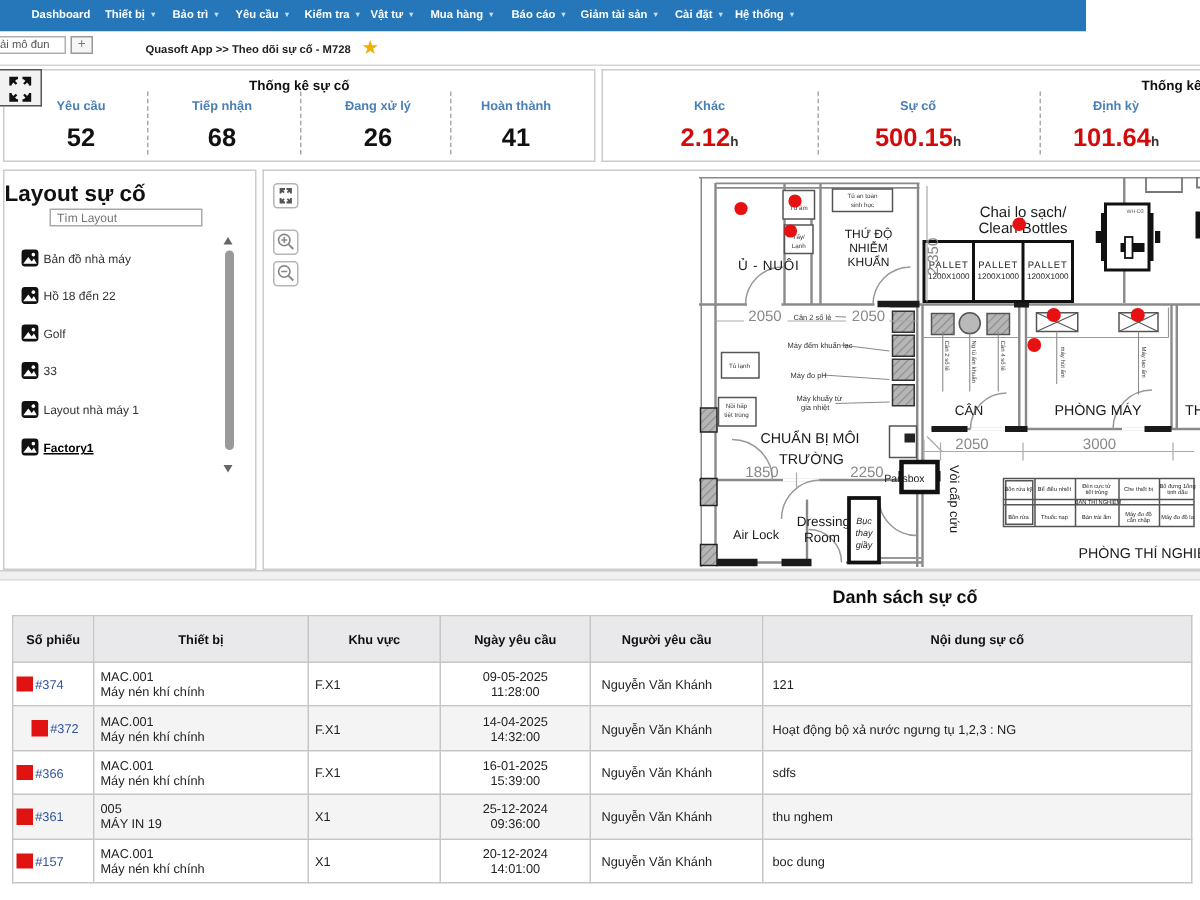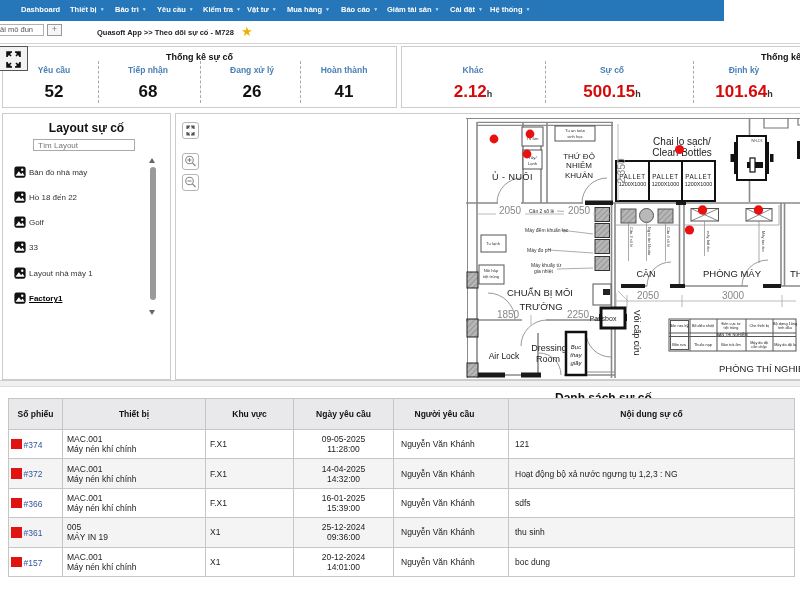--- a/index.html
+++ b/index.html
@@ -22,36 +22,36 @@
 #statR{left:401px;top:46px;width:400px;height:60px;border-right:none;}
 .ptitle{position:absolute;top:5px;font-size:9px;font-weight:bold;color:#111;white-space:nowrap;}
 .slabel{position:absolute;top:18px;font-size:8.5px;font-weight:bold;color:#4a80b5;transform:translateX(-50%);white-space:nowrap;}
 .snum{position:absolute;top:34.5px;font-size:17px;font-weight:bold;color:#111;transform:translateX(-50%);white-space:nowrap;}
 .snum.red{color:#d40a0a;}
 .snum .hh{font-size:9px;color:#333;font-weight:bold;}
 .vsep{position:absolute;top:14px;height:42px;width:0;border-left:1px dashed #aaa;}
 .expbtn{position:absolute;left:0;top:46px;width:27px;height:23px;background:#f2f2f2;border:1px solid #555;border-left:none;}
 
 #lpanel{left:2px;top:113px;width:167px;height:265px;}
-#lpanel .t{position:absolute;left:0;width:100%;top:7px;text-align:center;font-size:12px;font-weight:bold;color:#111;}
+#lpanel .t{position:absolute;left:0;width:100%;top:7px;text-align:left;font-size:15px;font-weight:bold;color:#111;}
 #lpanel .srch{position:absolute;left:30px;top:25px;width:96px;height:8px;border:1px solid #aaa;font-size:8px;color:#999;padding:1px 0 1px 4px;}
 .litem{position:absolute;left:11px;height:13px;font-size:8px;color:#333;white-space:nowrap;}
 .licon{display:inline-block;width:12px;height:12px;vertical-align:-3px;margin-right:3px;}
 
 .sbar{position:absolute;left:146px;top:44px;width:7px;height:157px;}
 .sthumb{position:absolute;left:0.5px;top:9px;width:6px;height:133px;background:#9a9a9a;border-radius:3px;}
 .sarr{position:absolute;left:0;width:0;height:0;border-left:3.5px solid transparent;border-right:3.5px solid transparent;}
 
 #mpanel{left:175px;top:113px;width:625px;height:265px;border-right:none;}
 .mapbtn{position:absolute;border:1px solid #b5b5b5;border-radius:3px;background:#fff;width:15px;height:15px;}
 
 .split{position:absolute;left:0;top:380px;width:800px;height:5px;background:#f0f0f0;border-top:1px solid #ccc;border-bottom:1px solid #ddd;}
 .ttitle{position:absolute;left:555px;top:391px;font-size:12px;font-weight:bold;color:#111;}
 
-table.grid{position:absolute;left:8px;top:398px;border-collapse:collapse;table-layout:fixed;}
+table.grid{position:absolute;left:8px;top:410px;border-collapse:collapse;table-layout:fixed;}
 table.grid th,table.grid td{border:1px solid #c6c6c6;font-size:8.5px;color:#222;overflow:hidden;}
 table.grid th{background:#e9e9ec;font-weight:bold;height:28px;text-align:center;color:#111;}
 table.grid td{height:26.4px;padding:1px 4px;vertical-align:middle;}
 tr.alt td{background:#f4f4f4;}
 .lnk{color:#33569b;}
 .redsq{display:inline-block;width:10.5px;height:10.5px;background:#e11212;margin-right:2px;vertical-align:-2px;}
 .ctr{text-align:center;}
 </style>
 </head>
 <body>
@@ -474,42 +474,42 @@
   </tr>
   <tr>
     <td style="padding-left:2px"><span class="redsq"></span><span class="lnk">#374</span></td>
     <td>MAC.001<br>Máy nén khí chính</td>
     <td>F.X1</td>
     <td class="ctr">09-05-2025<br>11:28:00</td>
     <td style="padding-left:7px">Nguyễn Văn Khánh</td>
     <td style="padding-left:6px">121</td>
   </tr>
   <tr class="alt">
-    <td style="padding-left:2px"><span class="redsq"></span><span class="lnk">#372</span></td>
+    <td style="padding-left:12px"><span class="redsq"></span><span class="lnk">#372</span></td>
     <td>MAC.001<br>Máy nén khí chính</td>
     <td>F.X1</td>
     <td class="ctr">14-04-2025<br>14:32:00</td>
     <td style="padding-left:7px">Nguyễn Văn Khánh</td>
     <td style="padding-left:6px">Hoạt động bộ xả nước ngưng tụ 1,2,3 : NG</td>
   </tr>
   <tr>
     <td style="padding-left:2px"><span class="redsq"></span><span class="lnk">#366</span></td>
     <td>MAC.001<br>Máy nén khí chính</td>
     <td>F.X1</td>
     <td class="ctr">16-01-2025<br>15:39:00</td>
     <td style="padding-left:7px">Nguyễn Văn Khánh</td>
     <td style="padding-left:6px">sdfs</td>
   </tr>
   <tr class="alt">
     <td style="padding-left:2px"><span class="redsq"></span><span class="lnk">#361</span></td>
     <td>005<br>MÁY IN 19</td>
     <td>X1</td>
     <td class="ctr">25-12-2024<br>09:36:00</td>
     <td style="padding-left:7px">Nguyễn Văn Khánh</td>
-    <td style="padding-left:6px">thu sinh</td>
+    <td style="padding-left:6px">thu nghem</td>
   </tr>
   <tr>
     <td style="padding-left:2px"><span class="redsq"></span><span class="lnk">#157</span></td>
     <td>MAC.001<br>Máy nén khí chính</td>
     <td>X1</td>
     <td class="ctr">20-12-2024<br>14:01:00</td>
     <td style="padding-left:7px">Nguyễn Văn Khánh</td>
     <td style="padding-left:6px">boc dung</td>
   </tr>
 </tbody>

